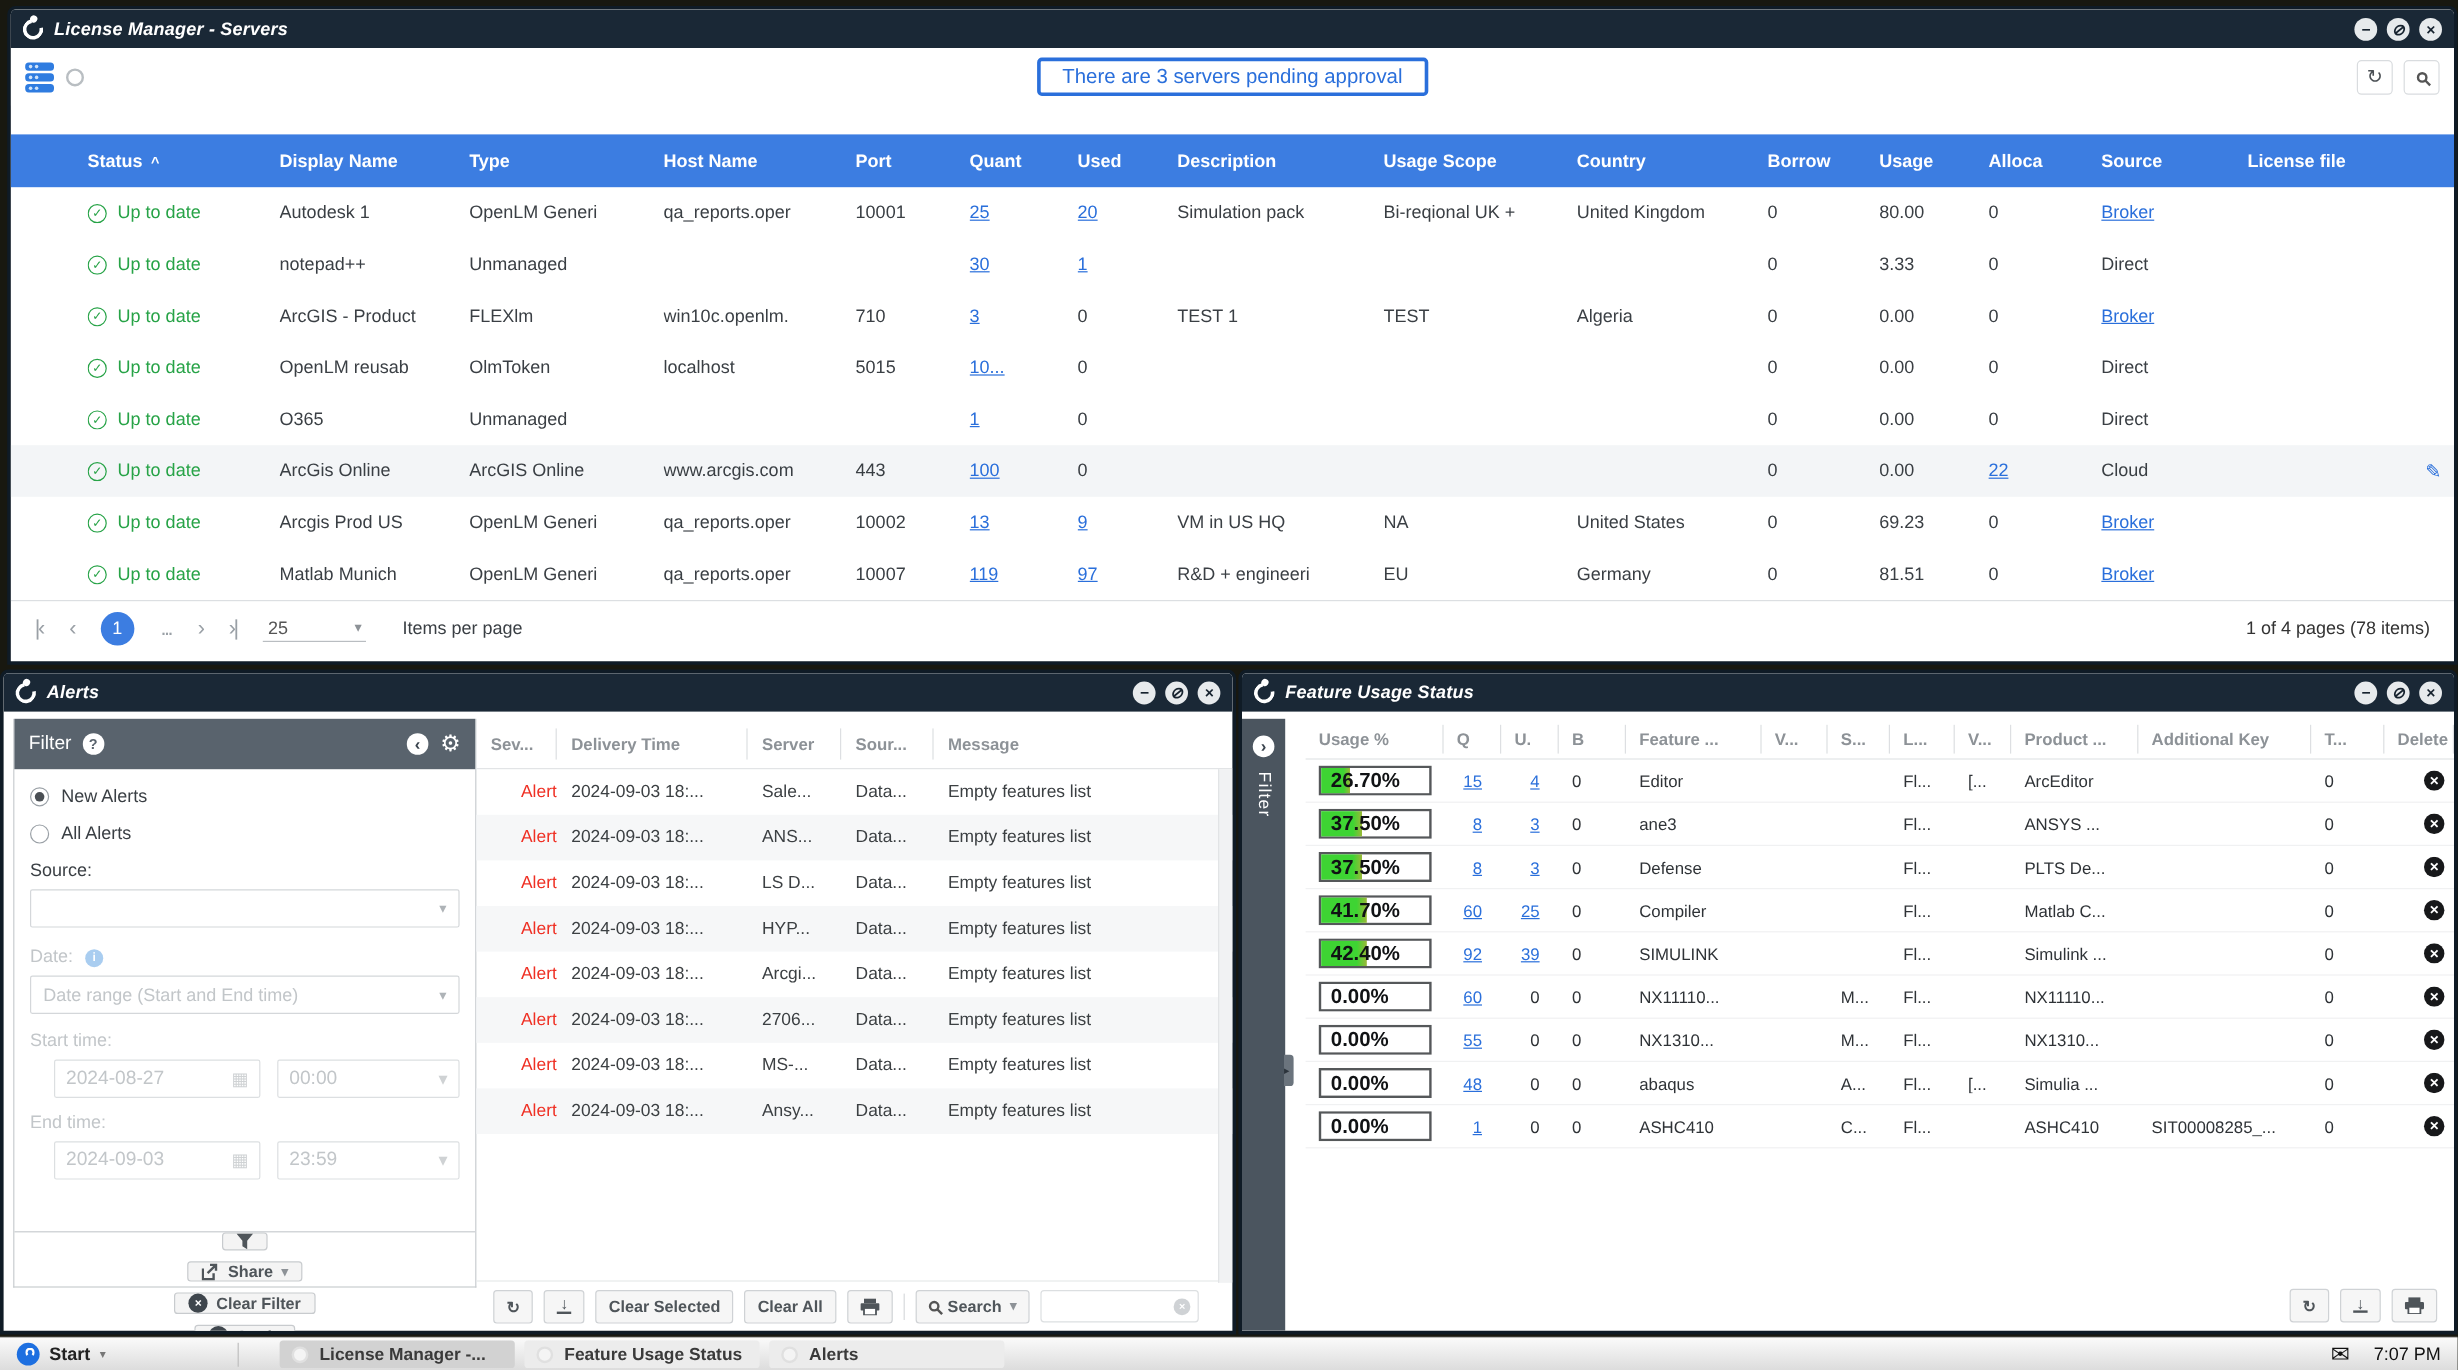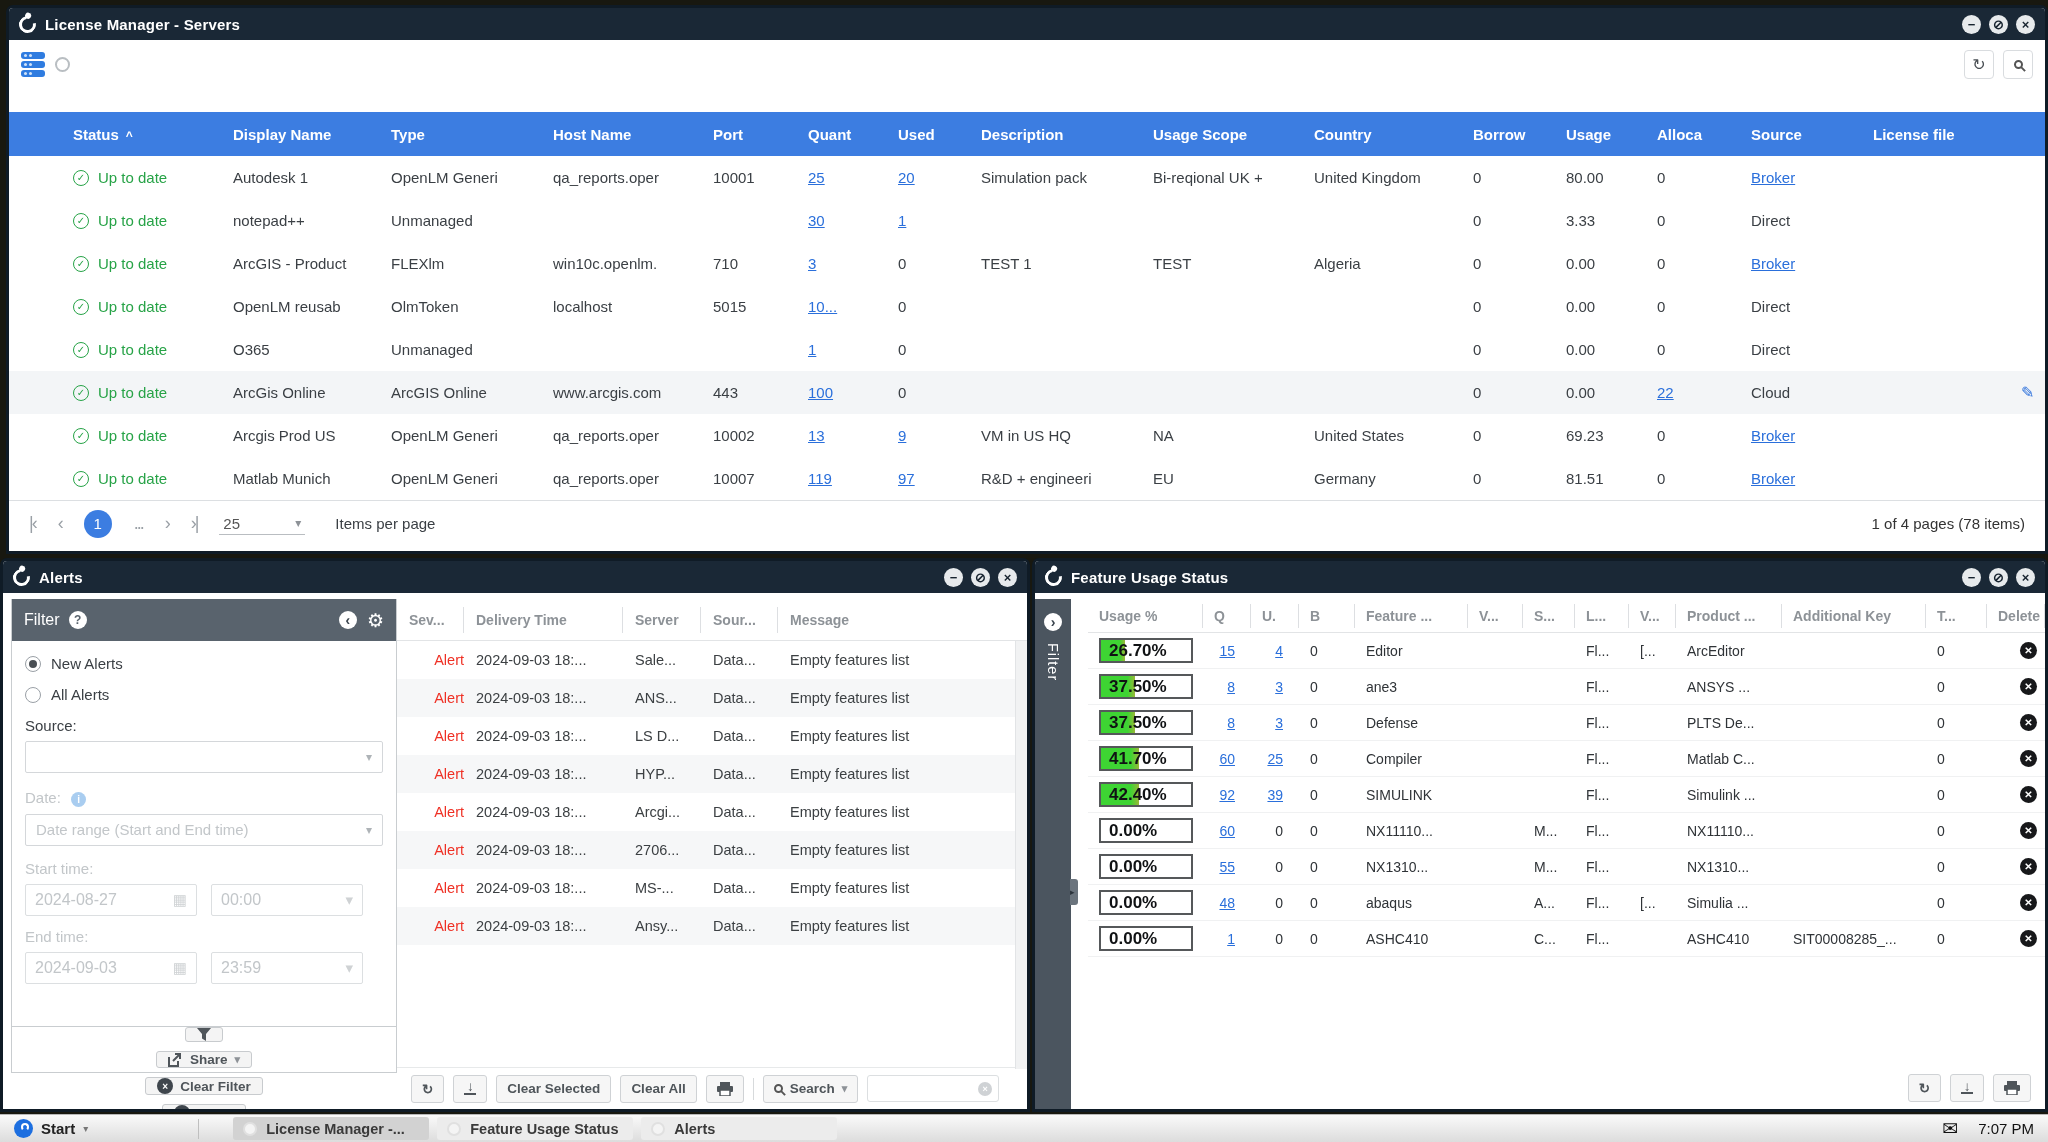--- a/index.html
+++ b/index.html
@@ -2,21 +2,21 @@
 <html><head>
 <meta charset="utf-8">
 <style>
   * { margin:0; padding:0; box-sizing:border-box; }
   html,body { width:2048px; height:1142px; overflow:hidden; background:#181810;
     font-family:"Liberation Sans", sans-serif; }
 
   .window { position:absolute; background:#fff; border:3px solid #0f1b26;
     border-radius:7px 7px 0 0; overflow:hidden; }
   .titlebar { height:32px; background:#1a2836; display:flex; align-items:center;
-    padding:0 10px; gap:9px; }
+    padding:0 10px; gap:9px;font-style:italic; }
   .titlebar .title { color:#fff; font-weight:bold; font-size:15px; letter-spacing:.2px; }
   .applogo { width:17px; height:17px; border-radius:50%; border:3px solid #fff;
     border-top-color:transparent; position:relative; flex:0 0 auto; transform:rotate(35deg); }
   .applogo::after { content:''; position:absolute; width:6px; height:6px; background:#fff;
     border-radius:50%; top:-5px; left:-2px; }
   .winbtns { margin-left:auto; display:flex; gap:8px; }
   .winbtn { width:19px; height:19px; border-radius:50%; background:#e7eaec; color:#16222e;
     display:flex; align-items:center; justify-content:center; font-size:13px; font-weight:bold;
     line-height:1; cursor:default; }
 
@@ -85,21 +85,21 @@
     display:flex; align-items:center; justify-content:center; }
   .radio.on::after { content:''; width:8px; height:8px; background:#4a4f54; border-radius:50%; }
   .flabel { margin:10px 0 7px; }
   .flabel.dim, .dimtxt { color:#c2c6c9; }
   .selectbox { height:32px; border:1px solid #d4d7da; border-radius:2px; display:flex;
     align-items:center; padding:0 10px; color:#c2c6c9; font-size:15px; justify-content:space-between; }
   .selectbox .caret { color:#aeb3b7; font-size:12px; }
   .info-i { width:15px; height:15px; background:#a9cdf0; color:#fff; border-radius:50%;
     font-size:10px; font-weight:bold; display:inline-flex; align-items:center; justify-content:center;
     vertical-align:middle; margin-left:6px; }
-  .dt-row { display:flex; gap:14px; margin-bottom:4px; }
+  .dt-row { display:flex; gap:14px; margin-bottom:4px;justify-content:flex-end; }
   .dtbox { height:32px; border:1px solid #dcdfe1; border-radius:2px; display:flex;
     align-items:center; padding:0 9px; color:#c2c6c9; font-size:16px; justify-content:space-between; }
   .dtbox.date { width:172px; }
   .dtbox.time { width:152px; }
   .cal { color:#cfd2d4; font-size:15px; }
   .filter-btnbar { border-top:1px solid #c9cdd0; height:46px; display:flex; align-items:center;
     padding:0 9px; gap:9px;flex-direction:column; }
   .fbtn { height:30px; background:#f4f4f4; border:1px solid #c8cbce; border-radius:3px;
     display:flex; align-items:center; gap:7px; padding:0 11px; color:#4f555a; font-size:13.5px;
     font-weight:bold; }
@@ -197,20 +197,21 @@
       <span class="winbtn">×</span>
     </span>
   </div>
   <div class="main-toolbar">
     <span class="srv-icon">
         <i></i>
         <i></i>
         <i></i>
       </span>
     <span class="ring-icon"></span>
+    <div class="banner">There are 3 servers pending approval</div>
     <div class="tb-right">
       <span class="sqbtn">↻</span>
       <span class="sqbtn">
           <span class="mag"></span>
         </span>
     </div>
   </div>
   <div class="mhead" id="main-head">
       <div class="mcell">Status<span class="sort">^</span></div>
       <div class="mcell">Display Name</div>

